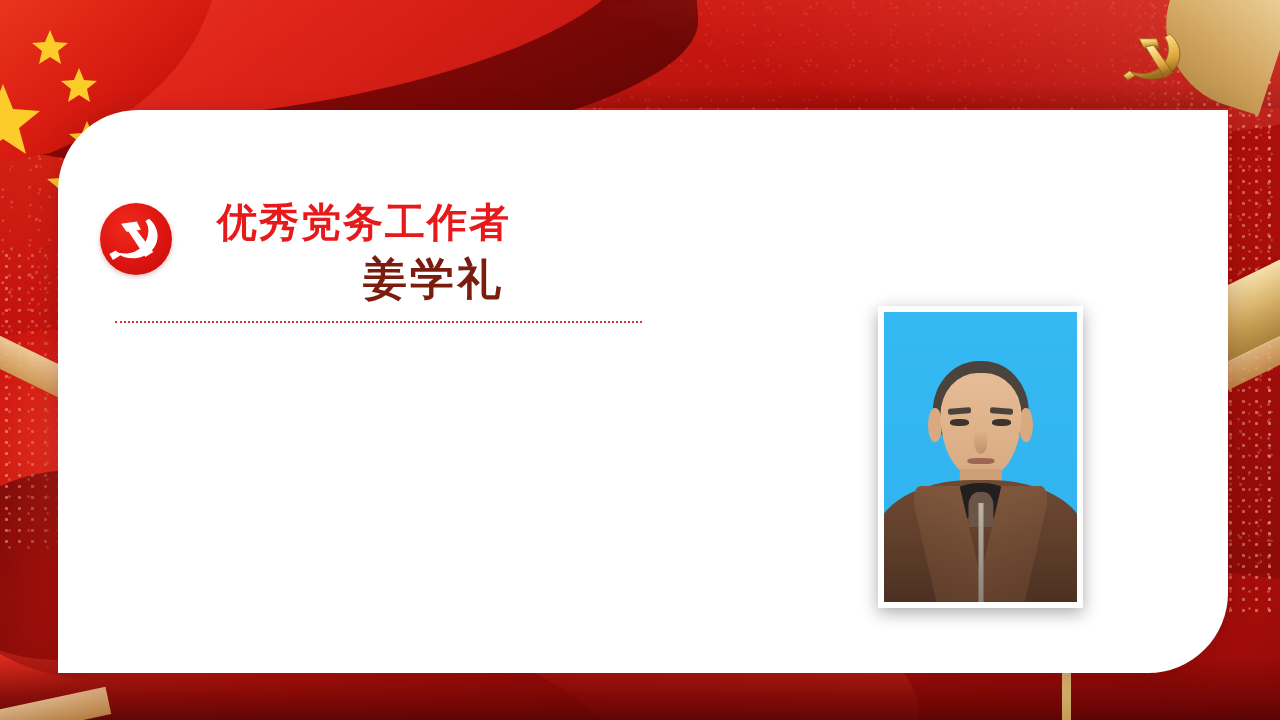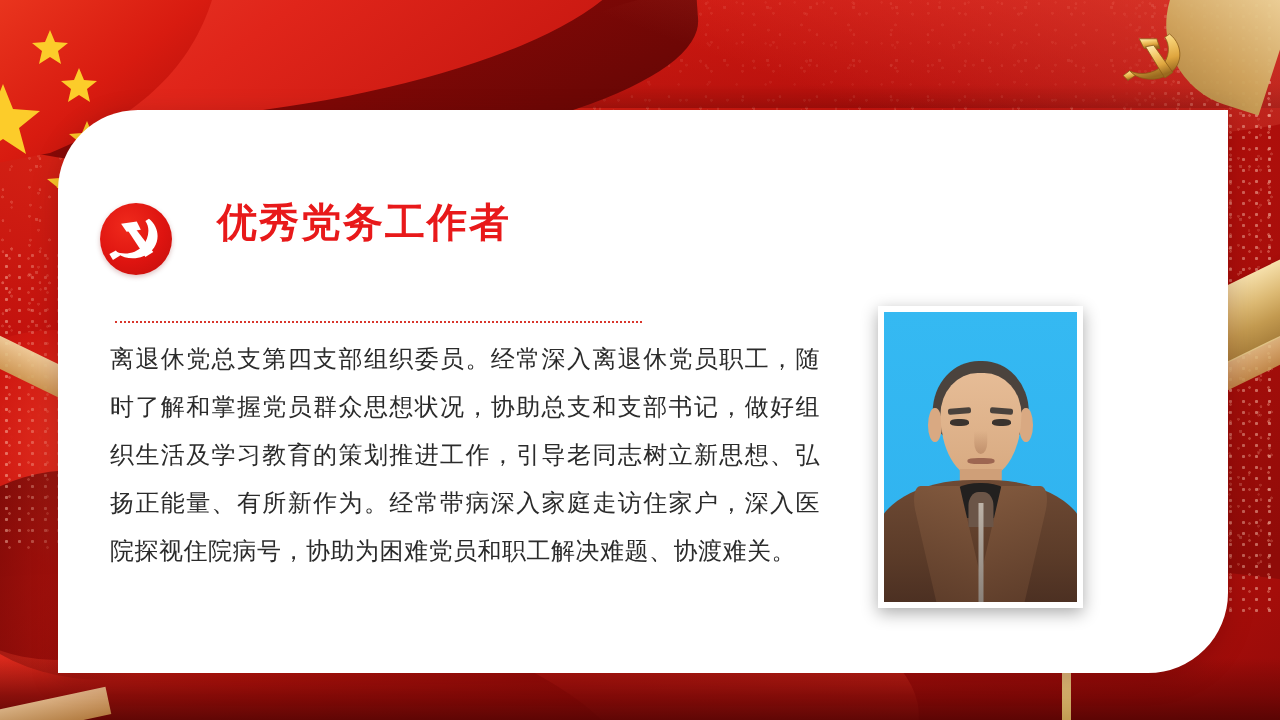--- a/index.html
+++ b/index.html
@@ -313,23 +313,23 @@
           <path d="M68,22 C86,36 84,64 60,74 C46,80 28,76 21,67 C33,73 50,70 59,60 C68,50 70,34 63,25 Z"></path>
           <path d="M22,66 L13,71 L18,79 L28,73 Z"></path>
 
           <path d="M30,27 L52,27 L56,39 L36,39 Z" transform="rotate(-8 43 33)"></path>
           <path d="M38,37 L48,34 L74,68 L63,75 Z"></path>
         </g>
       </svg>
     </div>
 
     <div class="title">优秀党务工作者</div>
+    <div class="name">姜学礼</div>
     <div class="divider"></div>
 
-    <div class="body-text">离退休党总支第四支部组织委员。经常深入离退休党员职工，随时了解和掌握党员群众思想状况，协助总支和支部书记，做好组织生活及学习教育的策划推进工作，引导老同志树立新思想、弘扬正能量、有所新作为。经常带病深入家庭走访住家户，深入医院探视住院病号，协助为困难党员和职工解决难题、协渡难关。</div>
 
     <div class="photo-frame">
       <div class="photo">
         <div class="p-hair"></div>
         <div class="p-ear-l"></div>
         <div class="p-ear-r"></div>
         <div class="p-face"></div>
         <div class="p-brow-l"></div>
         <div class="p-brow-r"></div>
         <div class="p-eye-l"></div>

